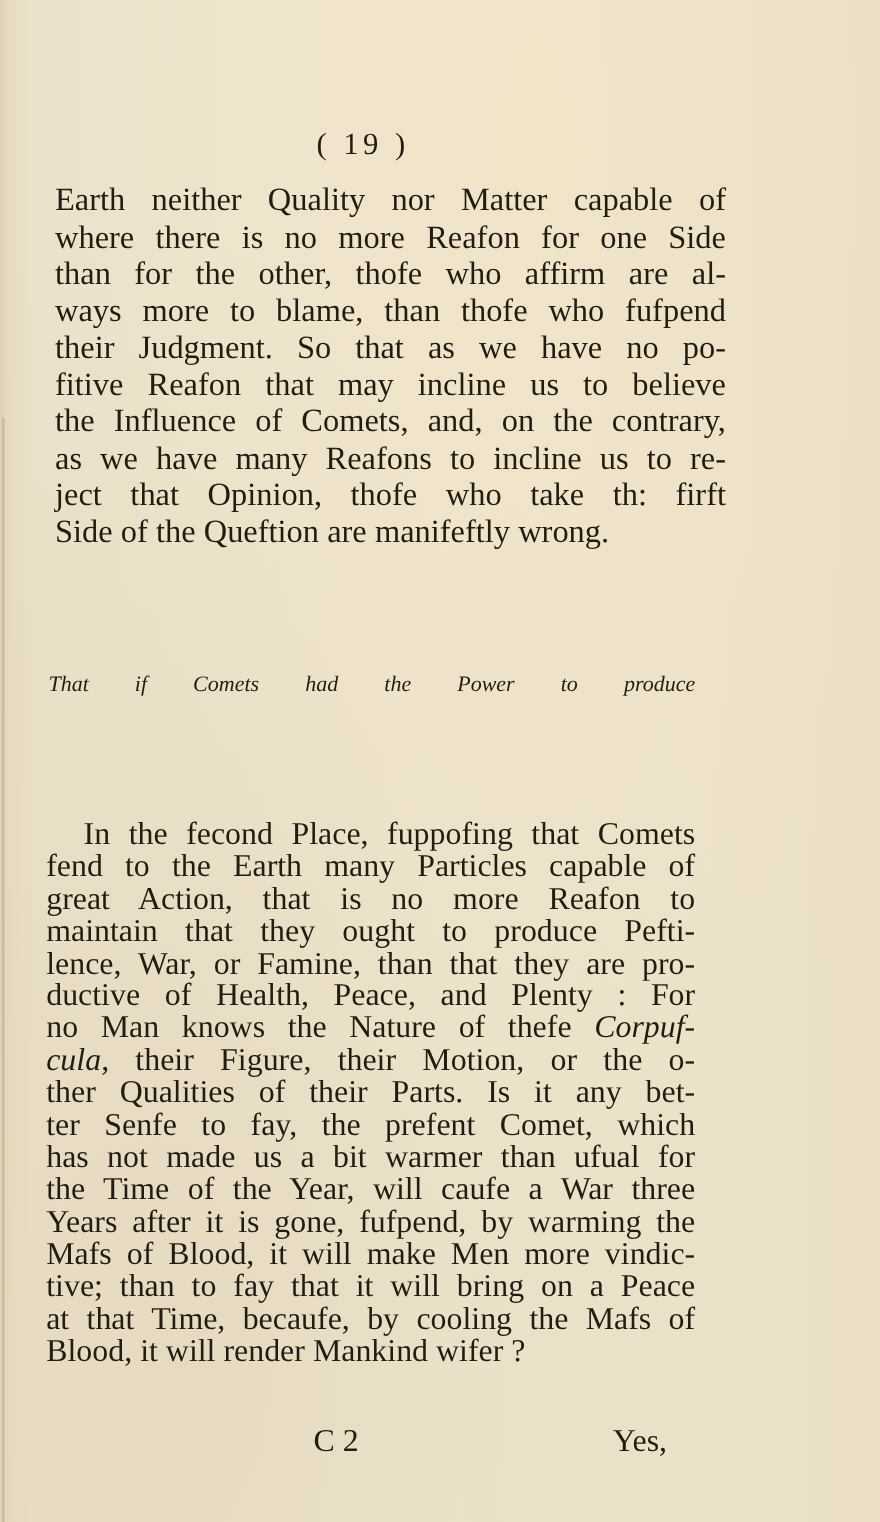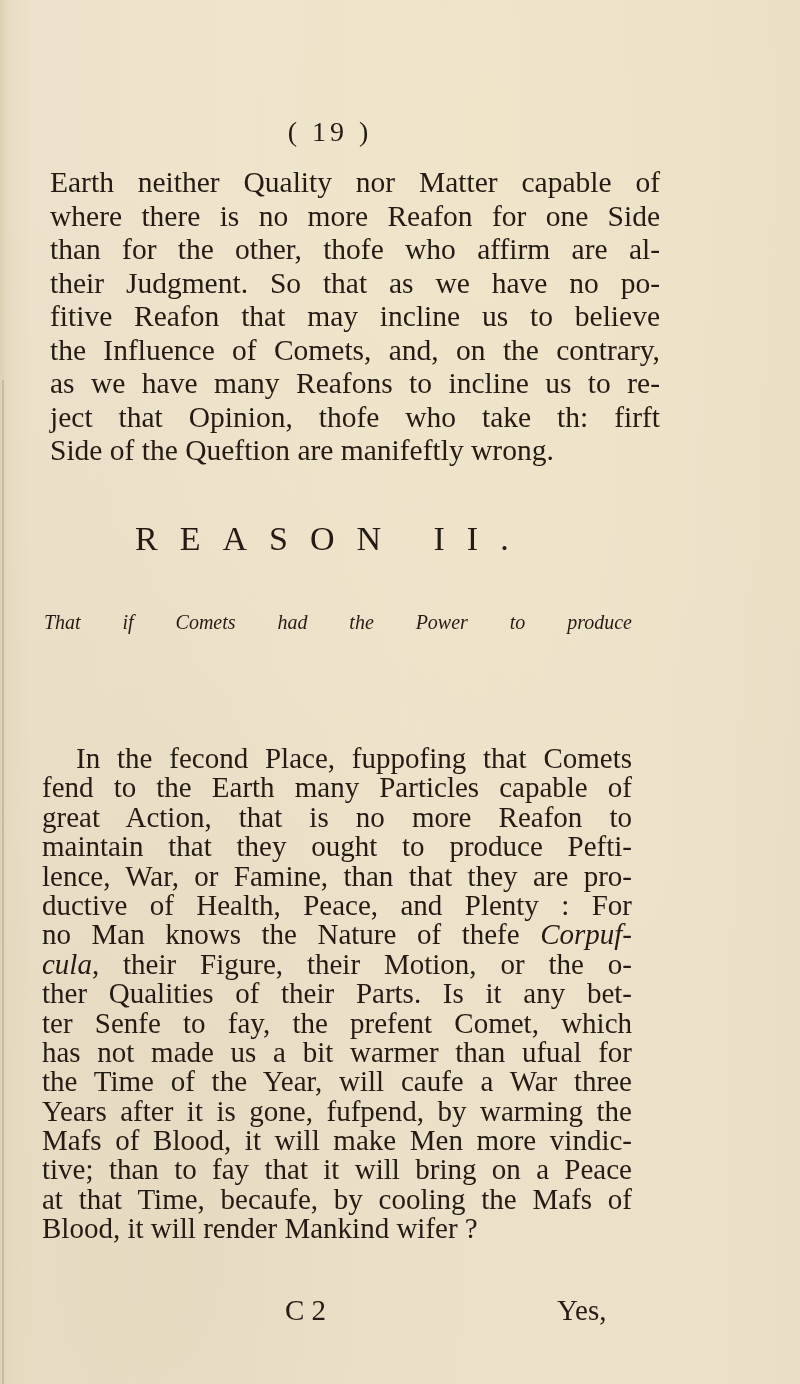--- a/index.html
+++ b/index.html
@@ -126,29 +126,29 @@
 <div class="page">
 
   <div class="running-head">
     <span>( 19 )</span>
   </div>
 
   <div class="text-block">
     <span class="line">Earth neither Quality nor Matter capable of</span>
     <span class="line">where there is no more Reafon for one Side</span>
     <span class="line">than for the other, thofe who affirm are al-</span>
+    <span class="line">ways more to blame, than thofe who fufpend</span>
     <span class="line">their Judgment. So that as we have no po-</span>
     <span class="line">fitive Reafon that may incline us to believe</span>
     <span class="line">the Influence of Comets, and, on the contrary,</span>
     <span class="line">as we have many Reafons to incline us to re-</span>
     <span class="line">ject that Opinion, thofe who take th: firft</span>
     <span class="line last">Side of the Queftion are manifeftly wrong.</span>
   </div>
 
-  <div class="heading">REASON II.</div>
 
   <div class="italic-block">
     <span class="line">That if Comets had the Power to produce</span>
   </div>
 
   <div class="para2">
     <span class="line first">In the fecond Place, fuppofing that Comets</span>
     <span class="line">fend to the Earth many Particles capable of</span>
     <span class="line">great Action, that is no more Reafon to</span>
     <span class="line">maintain that they ought to produce Pefti-</span>

